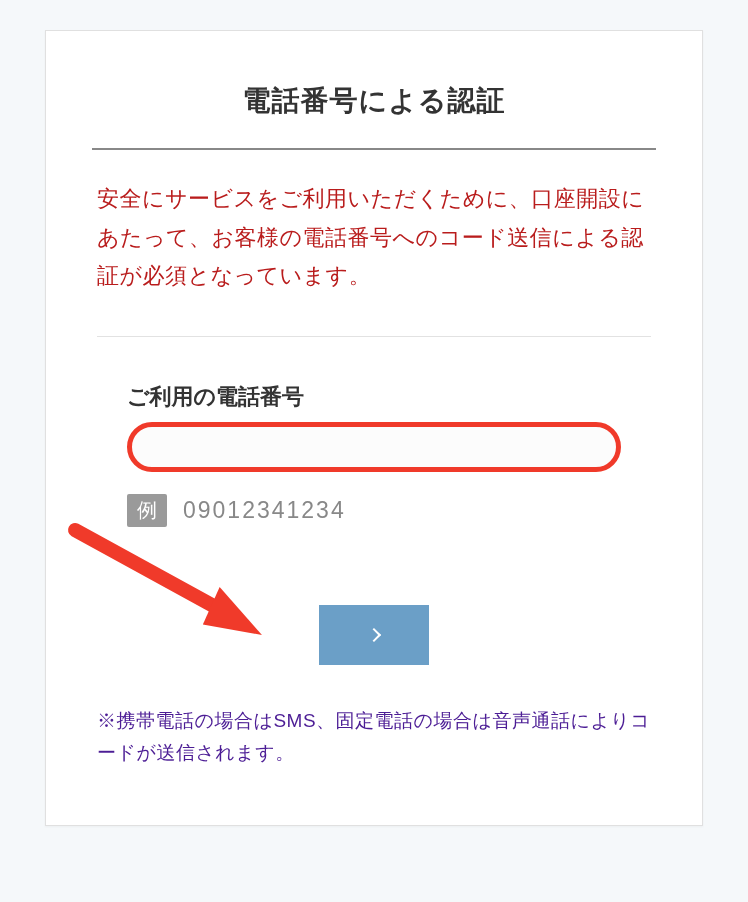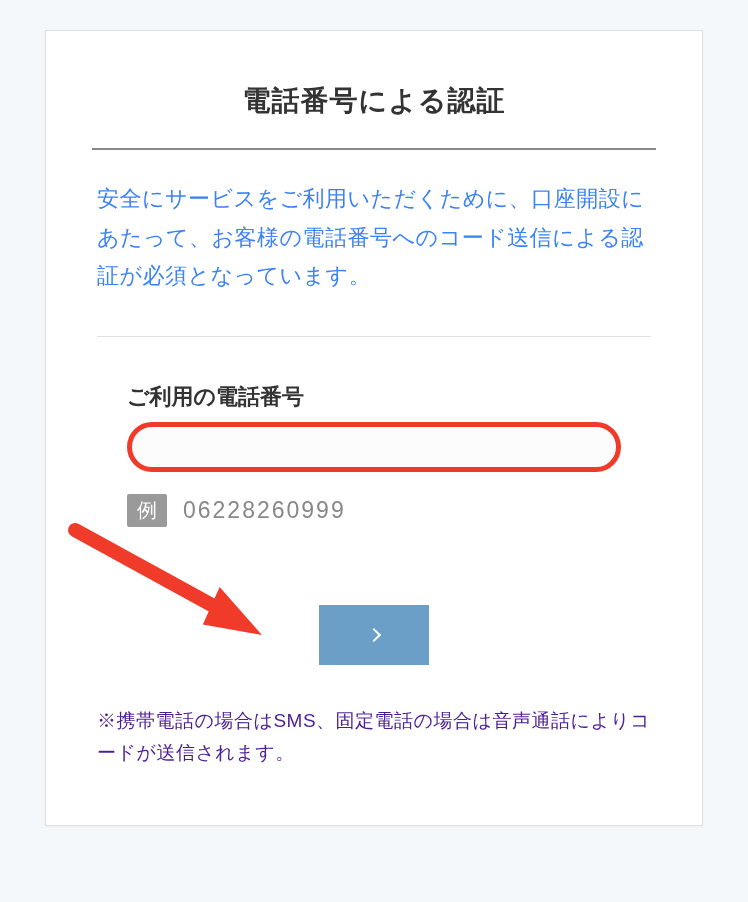--- a/index.html
+++ b/index.html
@@ -34,21 +34,21 @@
       border-bottom: 2px solid #888888;
       margin: 0 30px;
       letter-spacing: 1px;
     }
     .card-body {
       padding: 30px 35px 40px 35px;
     }
     .description {
       font-size: 22px;
       line-height: 1.75;
-      color: #3b82f6;
+      color: #b91c1c;
       letter-spacing: 0.5px;
     }
     .form-group {
       margin-top: 40px;
       border-top: 1px solid #e2e2e2;
       padding: 45px 30px 0 30px;
     }
     .field-label {
       font-size: 22px;
       font-weight: 700;
@@ -134,21 +134,21 @@
 
   <div class="card-body">
     <p class="description">安全にサービスをご利用いただくために、口座開設にあたって、お客様の電話番号へのコード送信による認証が必須となっています。</p>
 
     <div class="form-group">
       <label class="field-label">ご利用の電話番号</label>
       <input type="text" class="phone-input" value="" style="">
       
       <div class="example-row">
         <span class="example-badge">例</span>
-        <span class="example-text">06228260999</span>
+        <span class="example-text">09012341234</span>
       </div>
 
       <div class="button-container">
         <button class="send-button">
           <span class="chevron-right"></span>
         </button>
       </div>
     </div>
 
     <p class="footer-note">※携帯電話の場合はSMS、固定電話の場合は音声通話によりコードが送信されます。</p>

